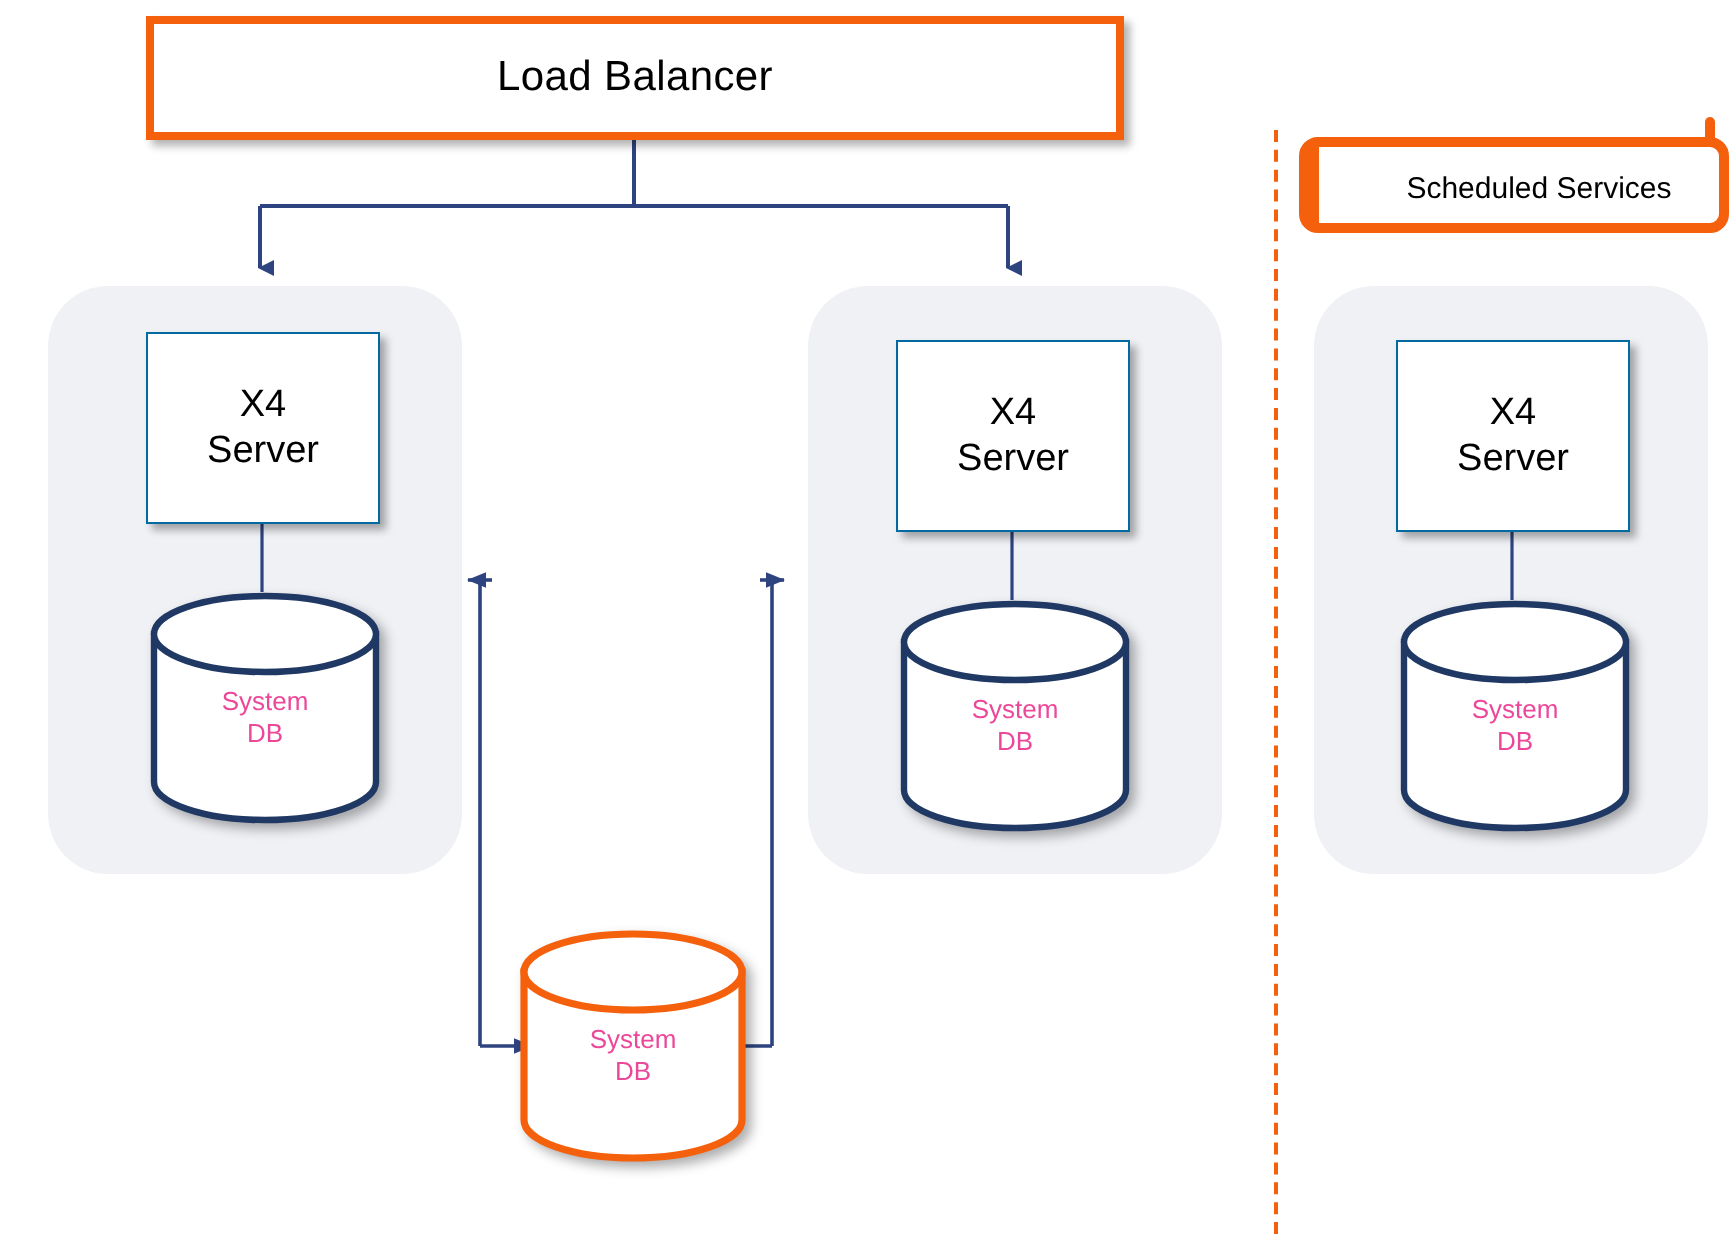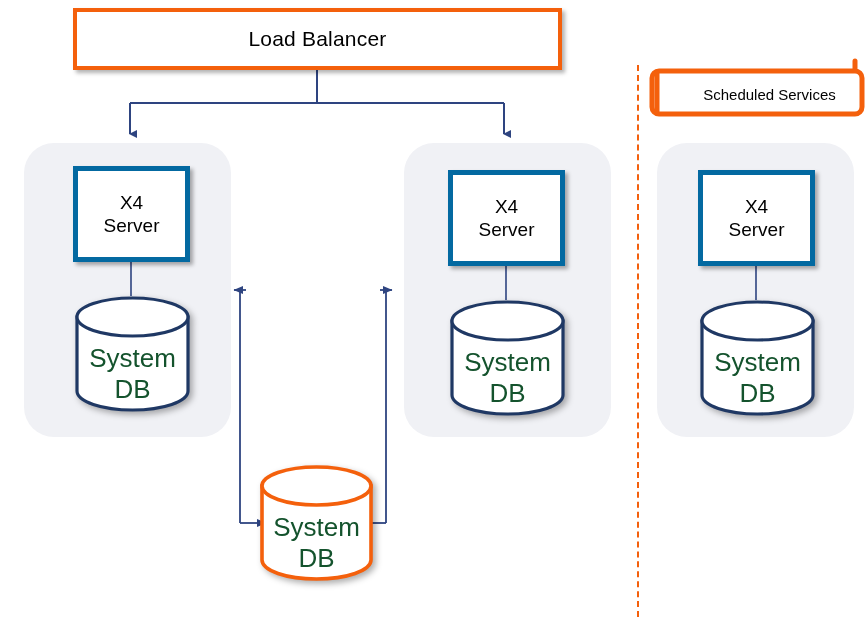--- a/index.html
+++ b/index.html
@@ -42,21 +42,21 @@
     font-size: 21px;
     color: #000000;
     letter-spacing: 0.2px;
   }
 
   
   .server-box {
     position: absolute;
     box-sizing: border-box;
     background: #ffffff;
-    border: 5px solid #0369a1;
+    border: 1px solid #0369a1;
     box-shadow: 3px 3px 4px rgba(0,0,0,0.33);
     display: flex;
     flex-direction: column;
     align-items: center;
     justify-content: center;
     line-height: 1.22;
   }
   .server-line {
     font-size: 19px;
     color: #000000;
@@ -66,22 +66,22 @@
   .cyl {
     position: absolute;
     filter: drop-shadow(3px 3px 3px rgba(0,0,0,0.32));
   }
   .cyl svg { display: block; overflow: visible; }
   .cyl-text {
     position: absolute;
     left: 0;
     width: 100%;
     text-align: center;
-    font-size: 26px;
-    color: #14532d;
+    font-size: 13px;
+    color: #ec4899;
     line-height: 1.2;
     pointer-events: none;
   }
 
   
   #connectors {
     position: absolute;
     left: 0; top: 0;
     width: 866px; height: 626px;
     overflow: visible;

